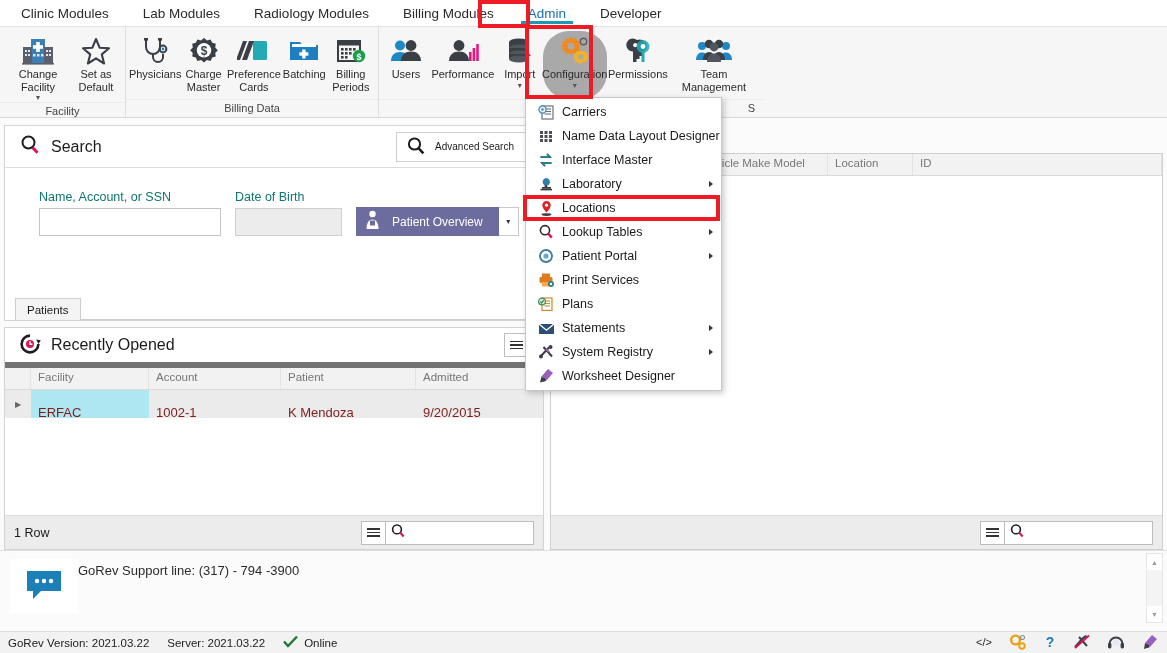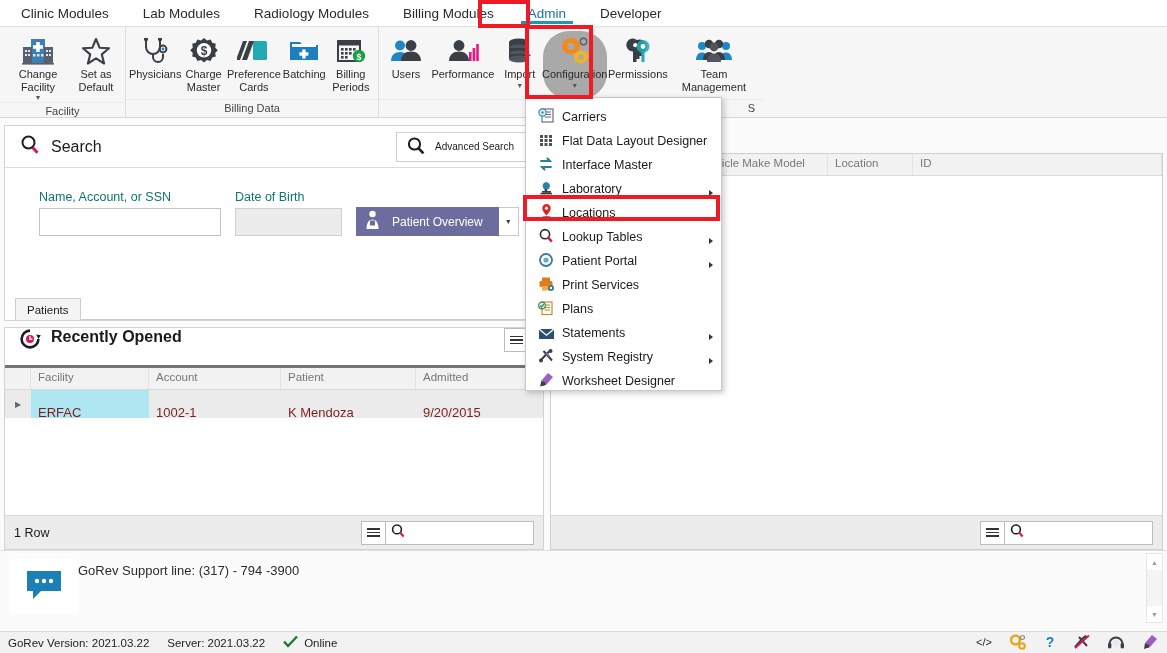--- a/index.html
+++ b/index.html
@@ -122,21 +122,21 @@
     width: 25px; height: 24px; border: 1px solid #bdbdbd; background: #fff;
     display: flex; align-items: center; justify-content: center;
   }
   .ham-btn .bars { width: 13px; height: 9px; display: flex; flex-direction: column; justify-content: space-between; }
   .ham-btn .bars i { display: block; height: 1.8px; background: #333; }
   .srch-box {
     height: 24px; border: 1px solid #bdbdbd; border-left: none; background: #fff;
     display: flex; align-items: center; padding-left: 4px;
   }
 
-  .ro-head { height: 40px; display: flex; align-items: flex-start; padding: 0 14px; border-bottom: 3px solid #737373; font-weight: bold; }
+  .ro-head { height: 40px; display: flex; align-items: center; padding: 0 14px; border-bottom: 6px solid #737373; }
   .ro-title { font-size: 16px; margin-left: 10px; }
   .ro-ham { margin-left: auto; }
 
   
   .right-tabs { height: 28px; display: flex; align-items: flex-end; padding-left: 8px; }
   .rt {
     height: 28px; padding: 0 11px; display: flex; align-items: center; gap: 7px;
     font-size: 14.5px; color: #1c1c1c; background: #fff;
     border: 1px solid #cfcfcf; border-bottom: 1px solid #fff; margin-right: 2px;
   }
@@ -167,21 +167,21 @@
   .status-icons { margin-left: auto; display: flex; align-items: center; gap: 16px; }
   .online { display: flex; align-items: center; gap: 6px; }
 
   
   .menu {
     position: absolute; left: 525px; top: 97px; width: 197px;
     background: #fff; border: 1px solid #c8c8c8; box-shadow: 2px 2px 6px rgba(0,0,0,.22);
     z-index: 40; padding: 2px 0;
   }
   .mi {
-    height: 24px; display: flex; align-items: flex-end; padding-left: 8px;
+    height: 24px; display: flex; align-items: center; padding-left: 8px;
     font-size: 12.5px; color: #1a1a1a; position: relative;
   }
   .mi .mi-ic { width: 24px; display: flex; align-items: center; justify-content: center; }
   .mi .mi-lb { margin-left: 4px; }
   .mi .arrow {
     position: absolute; right: 8px; width: 0; height: 0;
     border-left: 4px solid #333; border-top: 3.5px solid transparent; border-bottom: 3.5px solid transparent;
   }
 
   
@@ -694,21 +694,21 @@
               <rect x="10" y="2" width="3" height="3"></rect>
               <rect x="1" y="6" width="3" height="3"></rect>
               <rect x="5.5" y="6" width="3" height="3"></rect>
               <rect x="10" y="6" width="3" height="3"></rect>
               <rect x="1" y="10" width="3" height="3"></rect>
               <rect x="5.5" y="10" width="3" height="3"></rect>
               <rect x="10" y="10" width="3" height="3"></rect>
             </g>
           </svg>
       </span>
-      <span class="mi-lb">Flat Data Layout Designer</span>
+      <span class="mi-lb">Name Data Layout Designer</span>
     </div>
     <div class="mi">
       <span class="mi-ic">
         <svg width="16" height="16" viewBox="0 0 16 16">
             <path d="M3 5 h9 l-2.4-2.4 M13 11 H4 l2.4 2.4" fill="none" stroke="#2e7f8e" stroke-width="1.8" stroke-linecap="round"></path>
             <path d="M12 5 l-2.6-2.6 M4 11 l2.6 2.6" stroke="#2e7f8e" stroke-width="1.8" stroke-linecap="round" fill="none"></path>
           </svg>
       </span>
       <span class="mi-lb">Interface Master</span>
     </div>

